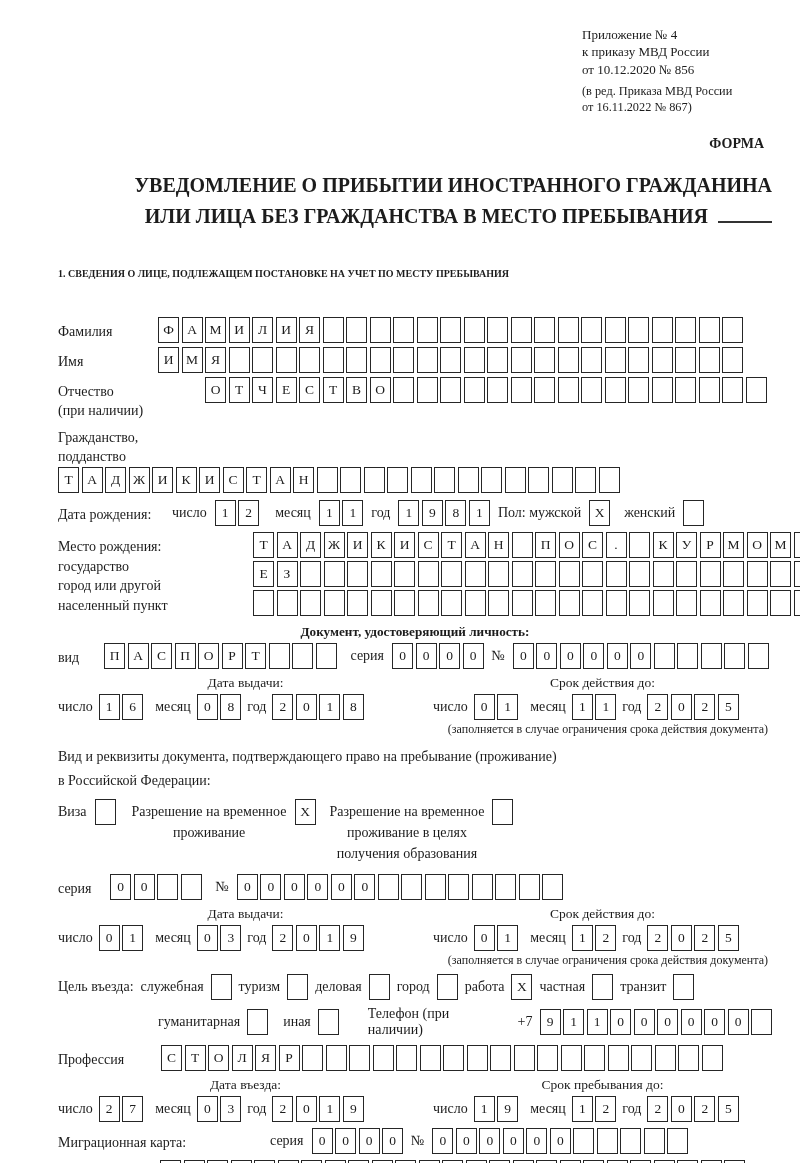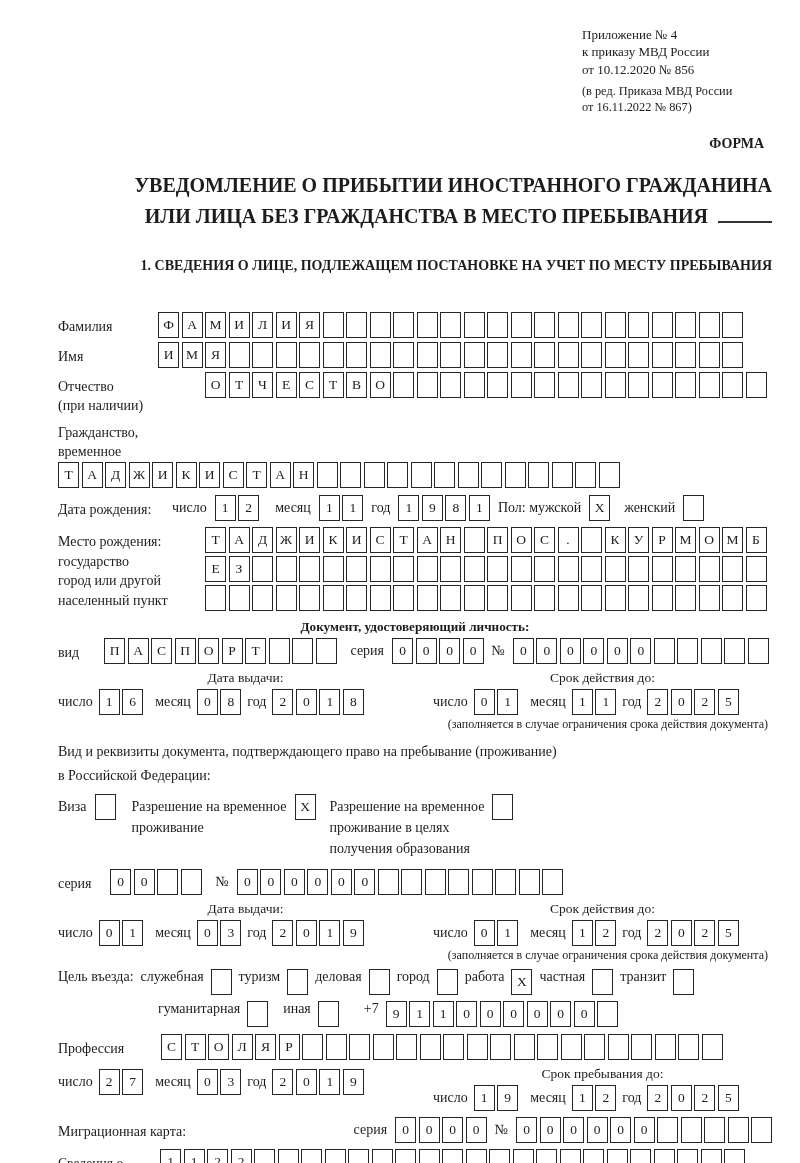--- a/index.html
+++ b/index.html
@@ -11,21 +11,21 @@
   }
   .page { width:800px; min-height:1163px; padding:26px 28px 16px 58px; }
 
   .hdr { width:190px; margin-left:auto; font-size:13px; line-height:1.33; }
   .hdr .sub { margin-top:5px; font-size:12.3px; }
   .forma { font-weight:bold; text-align:right; padding-right:8px; margin-top:20px; font-size:14px; }
 
   .title { font-weight:bold; text-align:right; font-size:20px; line-height:1.55; margin-top:18px; }
   .blank-line { display:inline-block; width:54px; border-bottom:2px solid #333; height:0.95em; margin-left:10px; }
 
-  .sec { font-weight:bold; font-size:14px; margin-top:26px;text-align:right; }
+  .sec { font-weight:bold; font-size:10px; margin-top:36px; }
 
   .crow { display:flex; align-items:flex-start; margin-top:4px; }
   .lbl { flex-shrink:0; padding-top:5px; line-height:1.4; }
   .cells { display:flex; gap:2.5px; flex-shrink:0; }
   .cell {
     width:21px; height:26px; border:1.6px solid #262626;
     display:inline-flex; align-items:center; justify-content:center;
     font-size:13.5px; flex-shrink:0; background:#fff;
   }
   .stack { display:flex; flex-direction:column; gap:3px; }
@@ -40,24 +40,24 @@
   .datecol-l { width:375px; }
   .datecol-r { flex:1; }
   .dateheading { text-align:center; font-size:13.5px; }
   .daterow { display:flex; align-items:center; gap:6px; margin-top:3px; }
   .note { text-align:right; font-size:12px; padding-right:4px; margin-top:2px; }
 
   .intro { margin-top:8px; line-height:1.7; }
 
   .optrow { display:flex; align-items:flex-start; margin-top:4px; gap:10px; }
   .opt { display:flex; align-items:flex-start; gap:8px; }
-  .opt .olabel { line-height:1.5; padding-top:4px; }
+  .opt .olabel { text-align:center; line-height:1.5; padding-top:4px; }
   .opt .cells { margin-top:2px; }
 
-  .purpose-row { display:flex; gap:7px; margin-top:6px; flex-wrap:nowrap; }
+  .purpose-row { display:flex; align-items:center; gap:7px; margin-top:6px; flex-wrap:nowrap; }
 </style>
 </head>
 <body>
 
 <div class="page">
 
   <div class="hdr">
     <div>Приложение № 4</div>
     <div>к приказу МВД России</div>
     <div>от 10.12.2020 № 856</div>
@@ -168,21 +168,21 @@
         <span class="cell"></span>
         <span class="cell"></span>
         <span class="cell"></span>
         <span class="cell"></span>
       </span>
   </div>
 
   <div class="crow" style="margin-top:2px;flex-direction:column;">
     <span class="lbl" style="width:120px">
       <span>Гражданство,</span><br>
-      <span>временное</span>
+      <span>подданство</span>
     </span>
     <span class="cells">
         <span class="cell">Т</span>
         <span class="cell">А</span>
         <span class="cell">Д</span>
         <span class="cell">Ж</span>
         <span class="cell">И</span>
         <span class="cell">К</span>
         <span class="cell">И</span>
         <span class="cell">С</span>
@@ -229,21 +229,21 @@
       <span class="cells">
           <span class="cell">X</span>
         </span>
       <span class="dlabel" style="margin-left:6px">женский</span>
       <span class="cells">
           <span class="cell"></span>
         </span>
     </span>
   </div>
 
-  <div class="crow" style="margin-top:6px;">
+  <div class="crow" style="margin-top:6px;gap:48px;">
     <span class="lbl" style="width:147px">
       <span>Место рождения:</span><br>
       <span>государство</span><br>
       <span>город или другой</span><br>
       <span>населенный пункт</span>
     </span>
     <span class="stack">
       <span class="cells">
           <span class="cell">Т</span>
           <span class="cell">А</span>
@@ -560,20 +560,21 @@
   </div>
   <div class="purpose-row" style="padding-left:100px;">
     <span>гуманитарная</span>
     <span class="cells">
         <span class="cell"></span>
       </span>
     <span style="margin-left:8px">иная</span>
     <span class="cells">
         <span class="cell"></span>
       </span>
+    <span style="margin-left:22px">Телефон (при наличии)</span>
     <span style="margin-left:18px">+7</span>
     <span class="cells">
         <span class="cell">9</span>
         <span class="cell">1</span>
         <span class="cell">1</span>
         <span class="cell">0</span>
         <span class="cell">0</span>
         <span class="cell">0</span>
         <span class="cell">0</span>
         <span class="cell">0</span>
@@ -608,20 +609,21 @@
         <span class="cell"></span>
         <span class="cell"></span>
         <span class="cell"></span>
         <span class="cell"></span>
       </span>
   </div>
 
   <div class="datepair">
     <div class="datecols">
       <div class="datecol-l">
+        <div class="dateheading">Дата въезда:</div>
         <div class="daterow">
           <span>число</span>
           <span class="cells">
               <span class="cell">2</span>
               <span class="cell">7</span>
             </span>
           <span style="margin-left:6px">месяц</span>
           <span class="cells">
               <span class="cell">0</span>
               <span class="cell">3</span>
@@ -653,21 +655,21 @@
               <span class="cell">2</span>
               <span class="cell">0</span>
               <span class="cell">2</span>
               <span class="cell">5</span>
             </span>
         </div>
       </div>
     </div>
   </div>
 
-  <div class="crow" style="margin-top:6px;justify-content:space-between;">
+  <div class="crow" style="margin-top:6px;">
     <span class="lbl" style="width:210px">Миграционная карта:</span>
     <span class="inline">
       <span class="dlabel">серия</span>
       <span class="cells">
           <span class="cell">0</span>
           <span class="cell">0</span>
           <span class="cell">0</span>
           <span class="cell">0</span>
         </span>
       <span class="dlabel">№</span>

